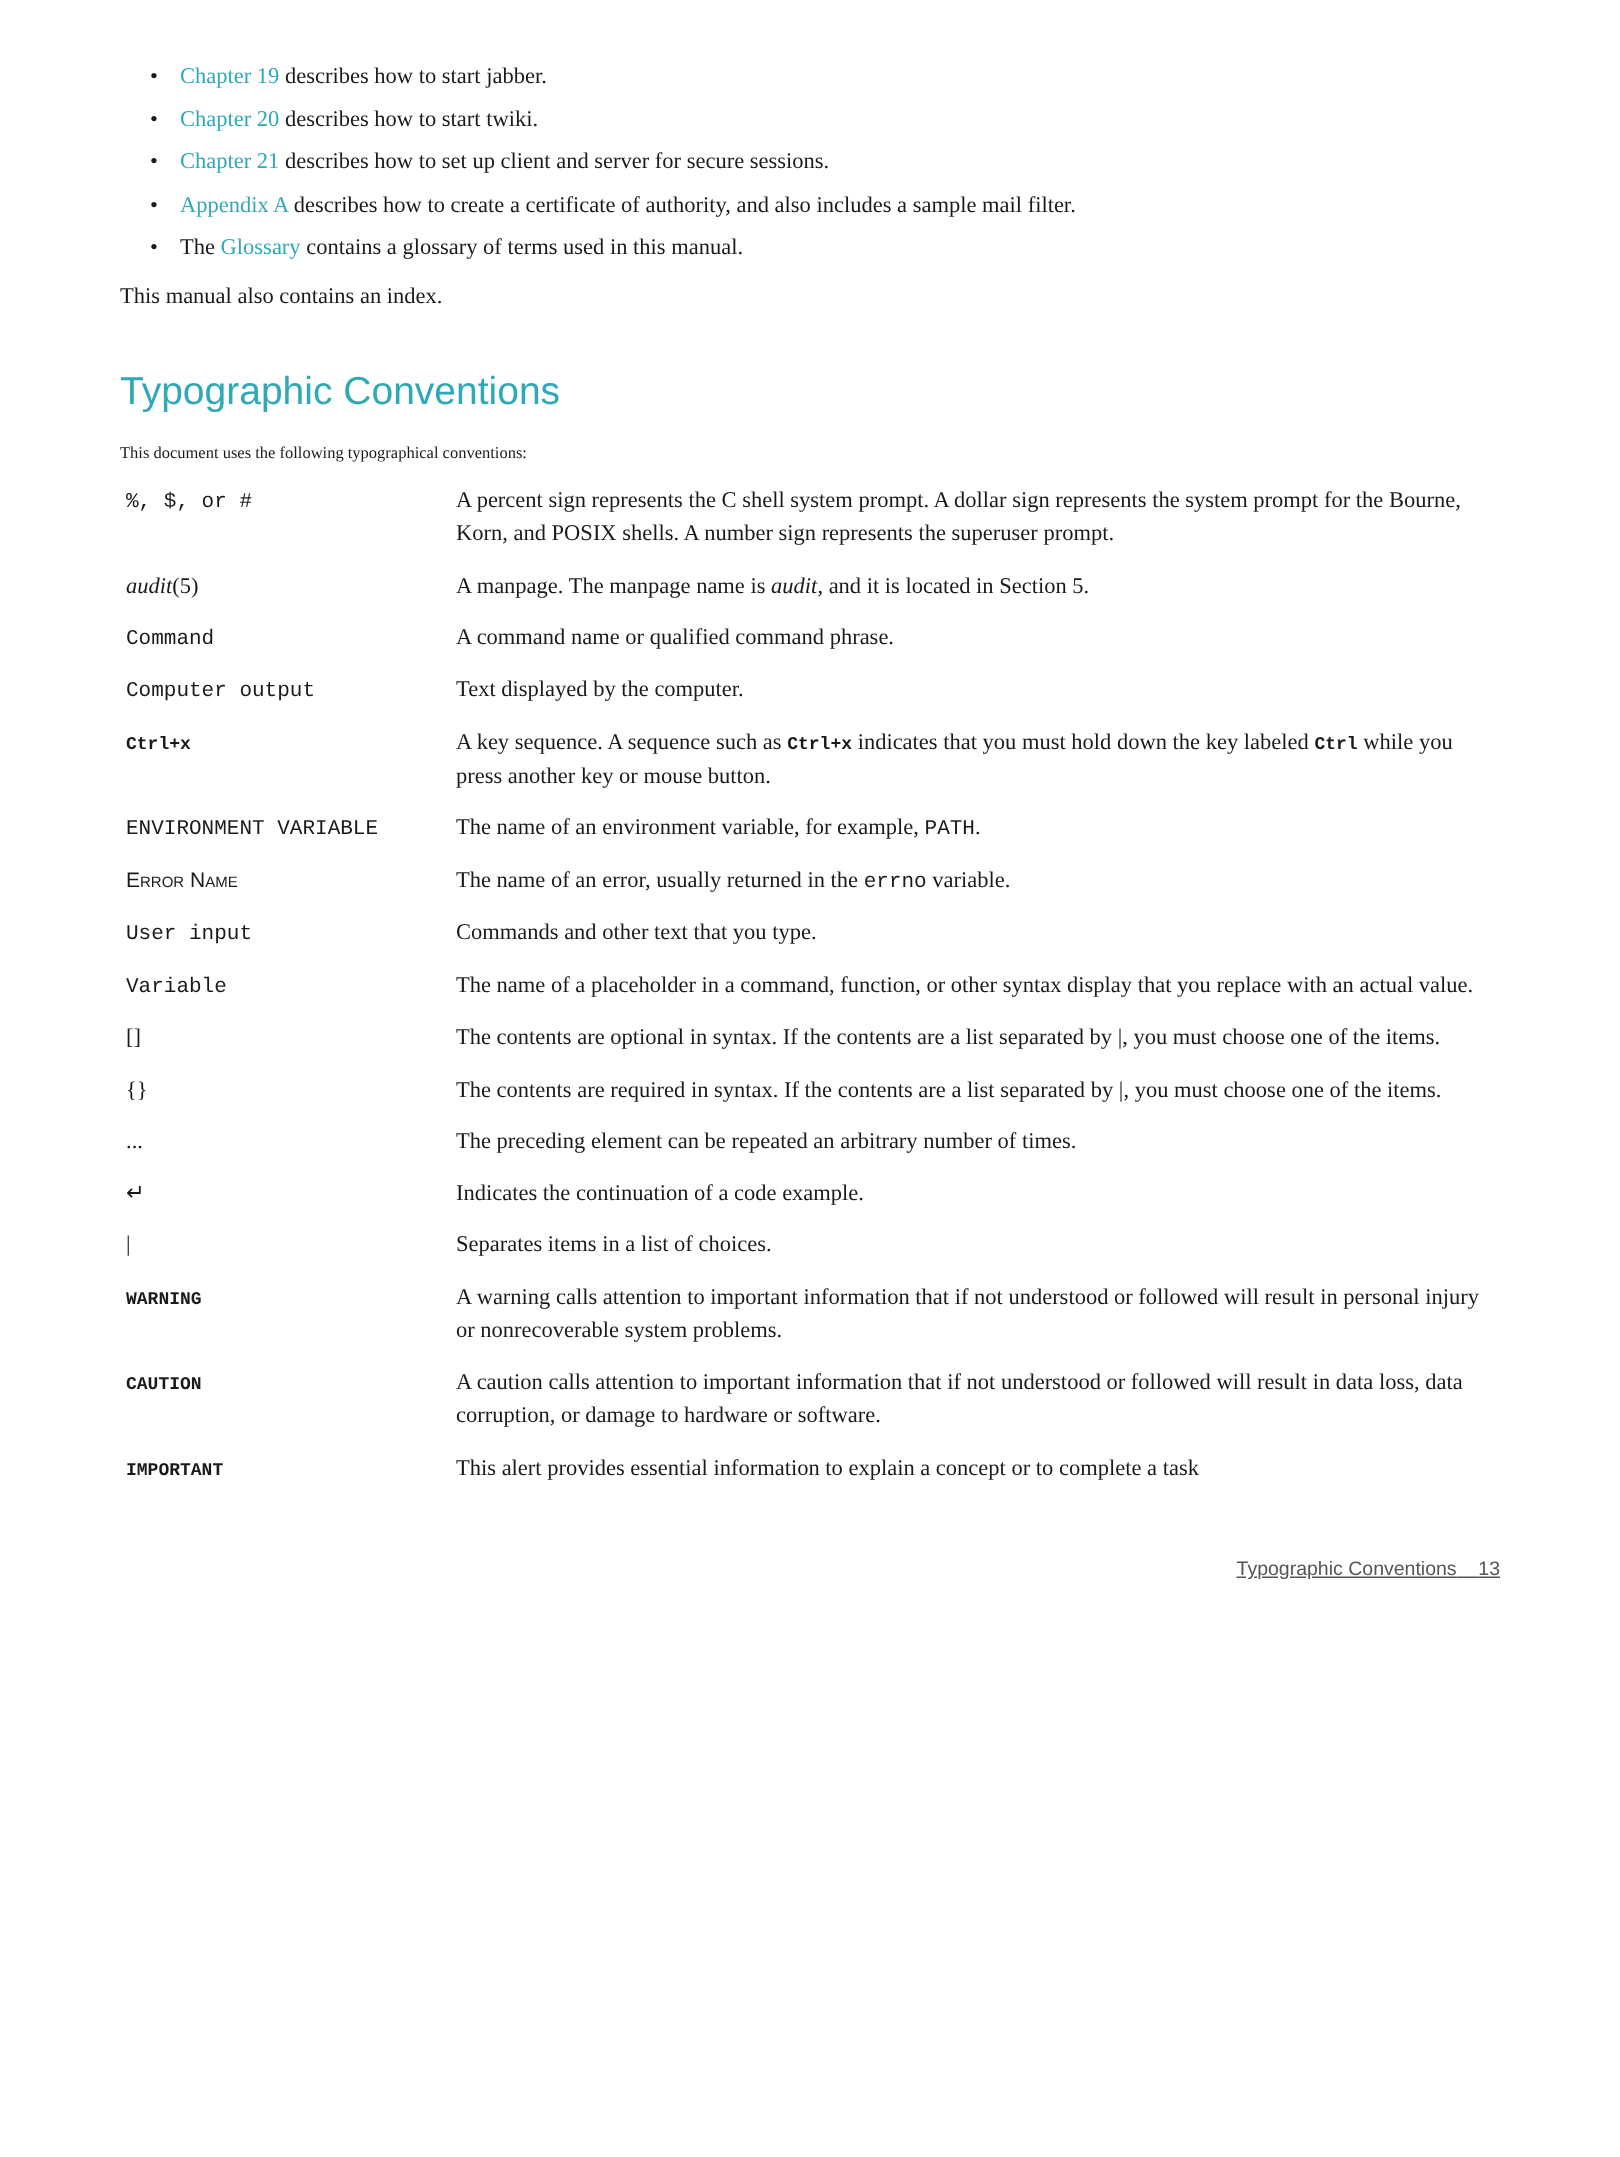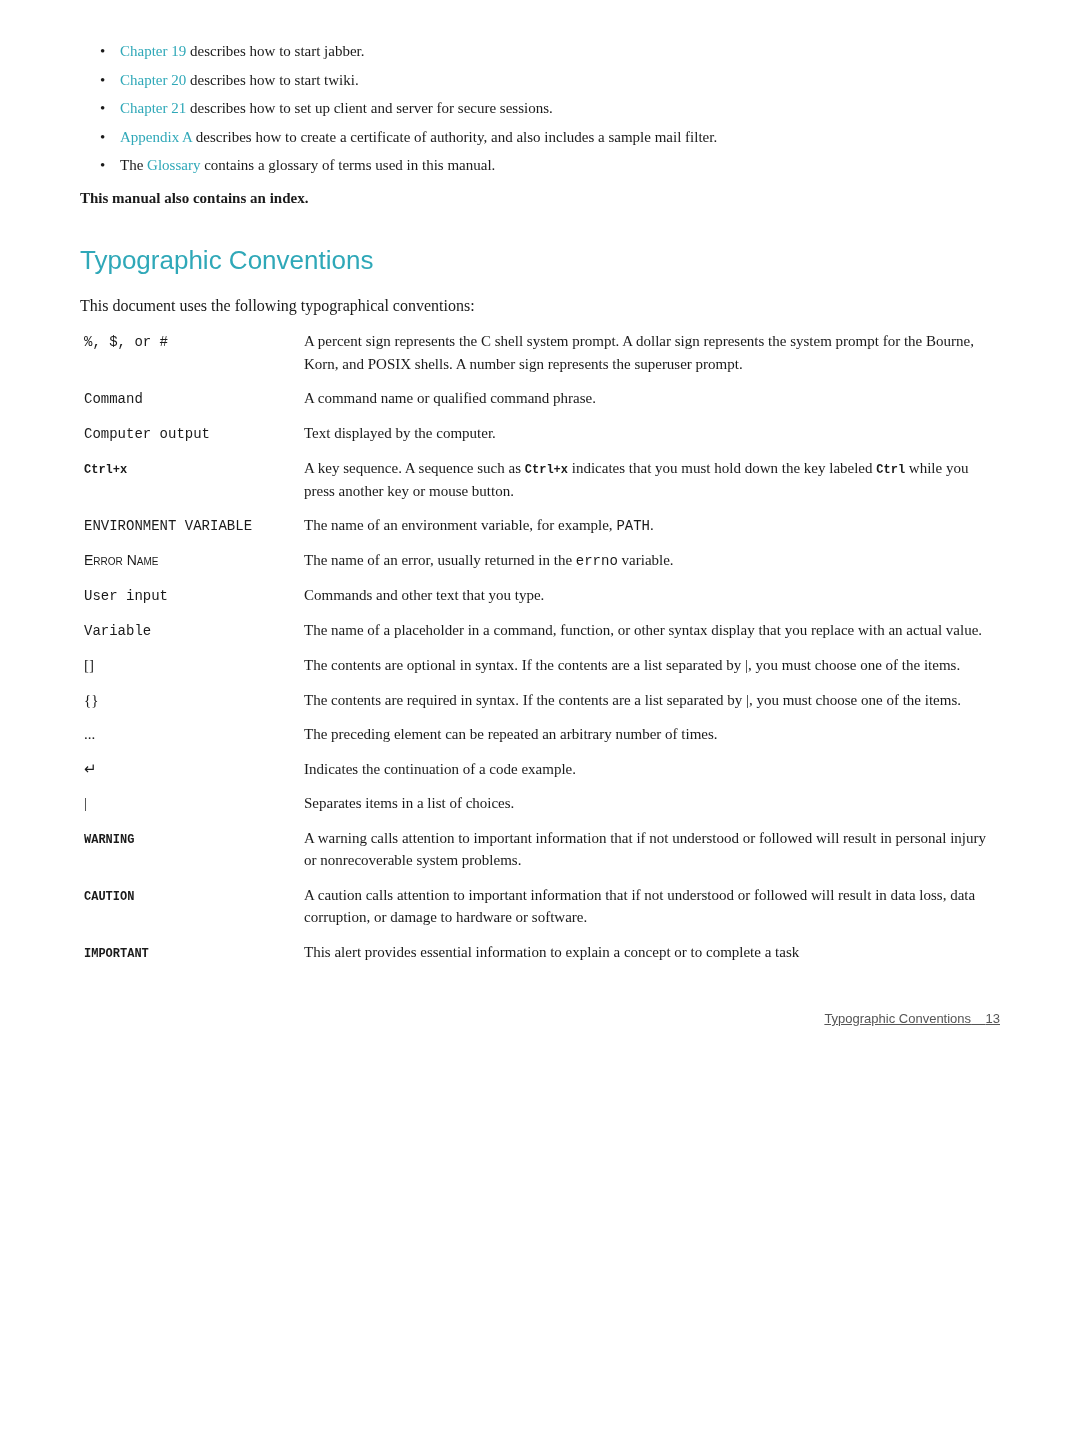--- a/index.html
+++ b/index.html
@@ -35,27 +35,26 @@
     }
     .section-heading {
       font-family: Arial, Helvetica, sans-serif;
       font-size: 26px;
       color: #2fa8b8;
       font-weight: normal;
       margin-top: 32px;
       margin-bottom: 14px;
     }
     .intro-text {
-      font-size: 16px;
+      font-size: 11px;
       margin-bottom: 6px;
     }
     .also-text {
       font-size: 15px;
       margin-bottom: 30px;
-      font-weight: bold;
     }
     .conv-table {
       width: 100%;
       border-collapse: collapse;
       margin-top: 4px;
     }
     .conv-table tr td {
       vertical-align: top;
       padding: 6px 4px 6px 4px;
       font-size: 15px;
@@ -126,20 +125,24 @@
 <p class="intro-text">This document uses the following typographical conventions:</p>
 
 <table class="conv-table">
   <tbody>
 
     <tr>
       <td><span class="mono">%, $, or #</span></td>
       <td>A percent sign represents the C shell system prompt. A dollar sign represents the system prompt for the Bourne, Korn, and POSIX shells. A number sign represents the superuser prompt.</td>
     </tr>
 
+    <tr>
+      <td><span class="italic-serif">audit</span><span>(5)</span></td>
+      <td>A manpage. The manpage name is <span class="italic-serif">audit</span>, and it is located in Section 5.</td>
+    </tr>
 
     <tr>
       <td><span class="mono">Command</span></td>
       <td>A command name or qualified command phrase.</td>
     </tr>
 
     <tr>
       <td><span class="mono">Computer output</span></td>
       <td>Text displayed by the computer.</td>
     </tr>

